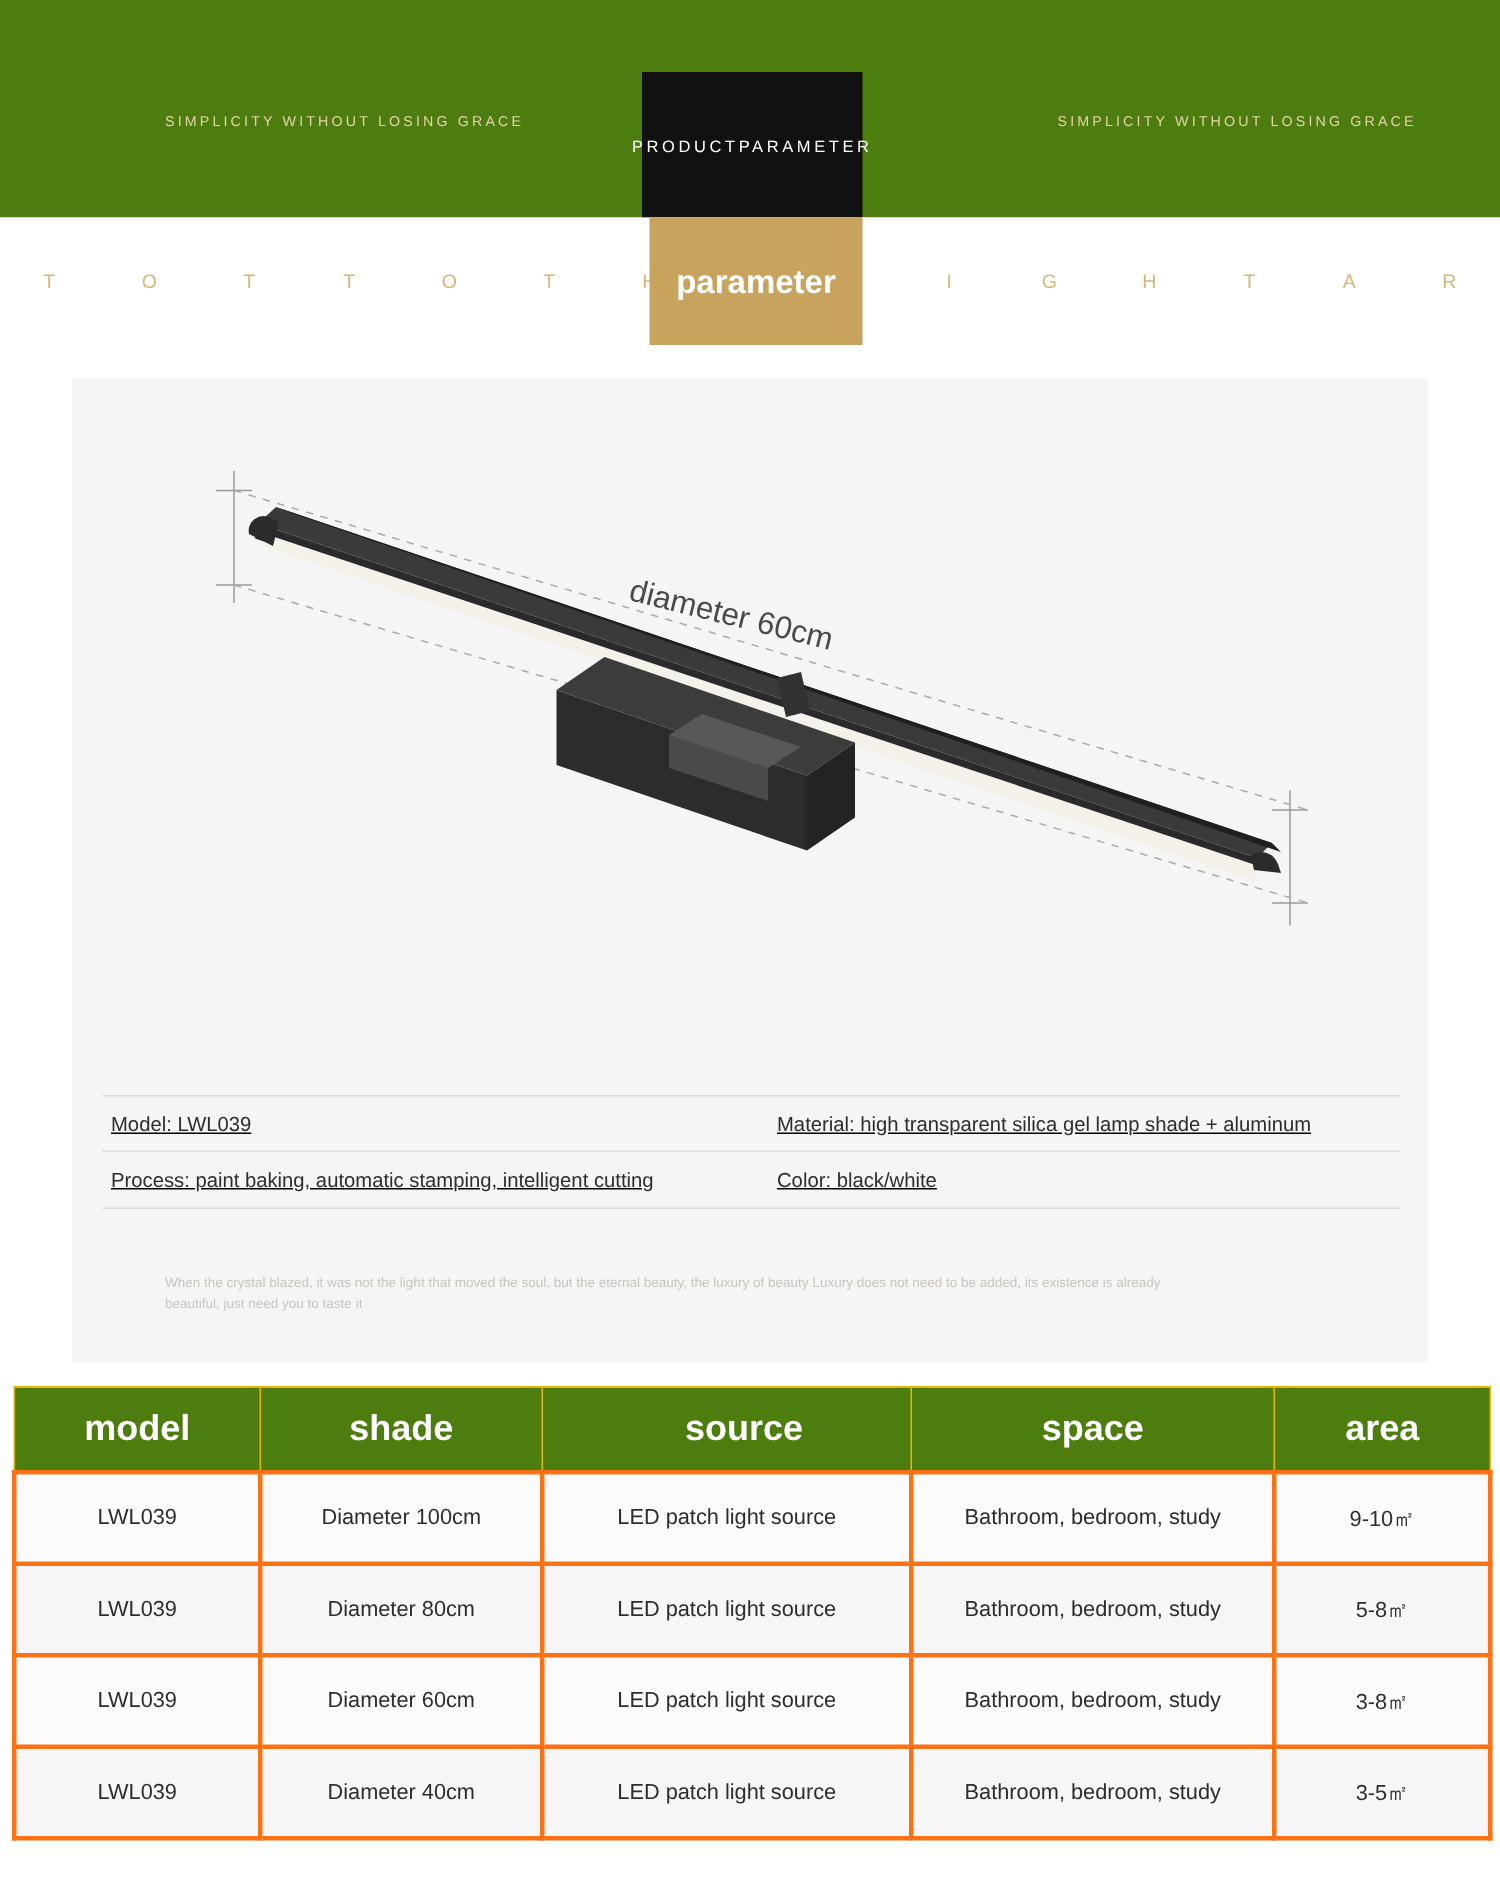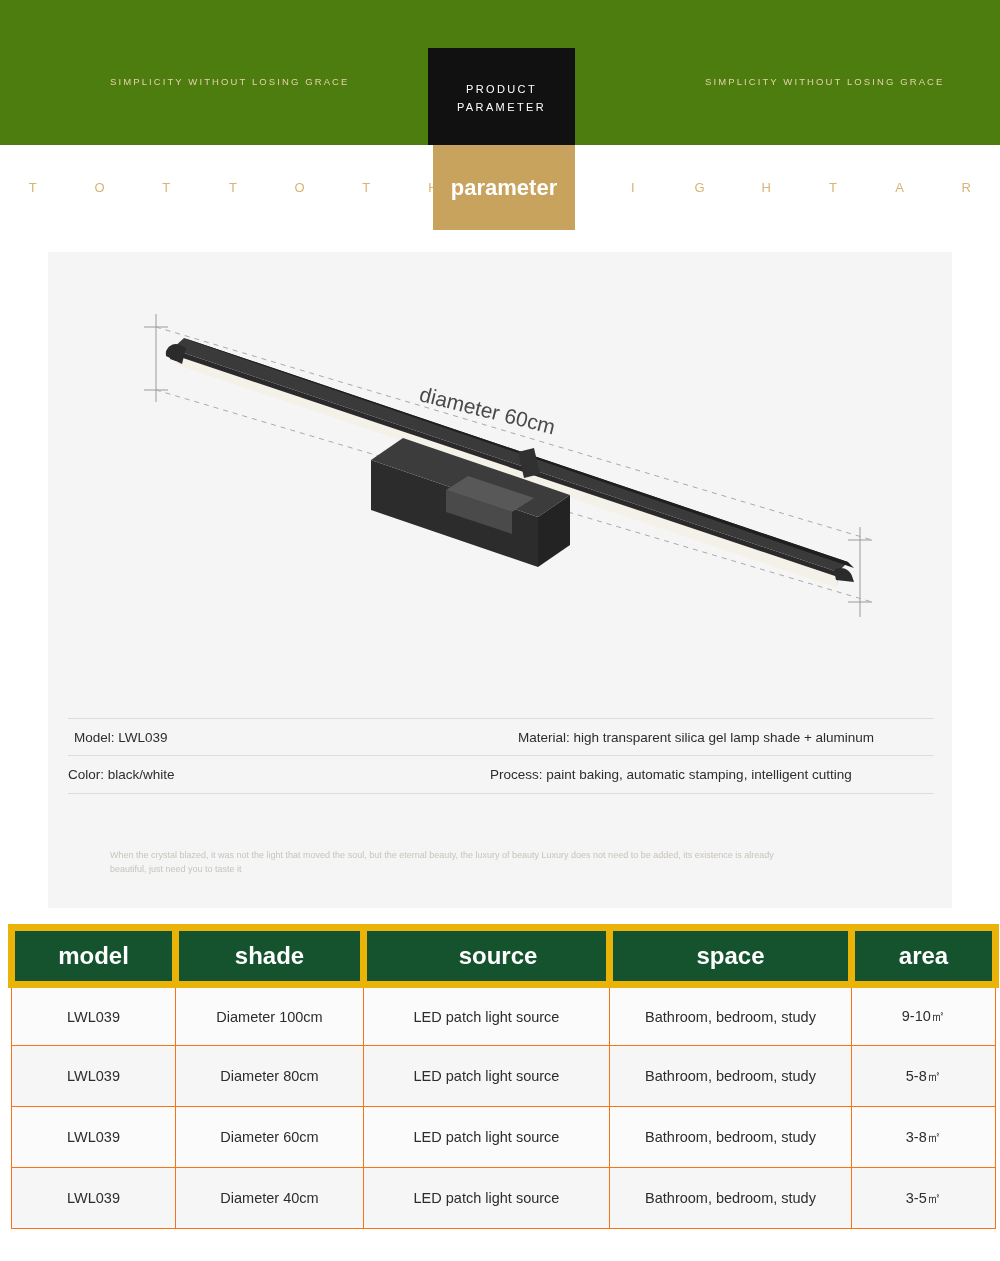--- a/index.html
+++ b/index.html
@@ -34,21 +34,21 @@
   .banner-tagline.right { left: 705px; }
 
   .badge-black {
     position: absolute;
     left: 428px;
     top: 48px;
     width: 147px;
     height: 100px;
     background: #111111;
     display: flex;
-    flex-direction: column;
+    flex-direction: row;
     align-items: center;
     justify-content: center;
   }
   .badge-black span {
     color: #ffffff;
     font-size: 11px;
     letter-spacing: 2.4px;
     line-height: 18px;
     font-family: "Liberation Sans", sans-serif;
   }
@@ -119,22 +119,23 @@
     font-family: "Liberation Sans", sans-serif;
     transform: rotate(14deg);
     transform-origin: left center;
     white-space: nowrap;
   }
 
   
   .specs {
     position: absolute;
     left: 20px;
-    top: 466px;
+    top: 478px;
     width: 866px;
+    text-decoration: underline;
   }
   .spec-row {
     display: flex;
     border-bottom: 1px solid #dddddd;
     height: 38px;
     align-items: center;
   }
   .spec-row:first-child { border-top: 1px solid #dddddd; }
   .spec-cell {
     font-size: 13.5px;
@@ -160,34 +161,34 @@
   .table-wrap {
     margin: 16px 8px 0 8px;
     width: 984px;
   }
   table {
     border-collapse: collapse;
     width: 984px;
     table-layout: fixed;
   }
   thead th {
-    background: #14532d;
+    background: #4d7c0f;
     color: #ffffff;
     font-size: 24px;
     font-weight: bold;
     height: 57px;
-    border: 7px solid #eab308;
+    border: 1px solid #eab308;
     font-family: "Liberation Sans", sans-serif;
   }
   tbody td {
     height: 61px;
     text-align: center;
     font-size: 14.5px;
     color: #2d2d2d;
-    border: 1px solid #f97316;
+    border: 3px solid #f97316;
     font-family: "Liberation Sans", sans-serif;
   }
   tbody tr:nth-child(odd) { background: #fbfbfb; }
   tbody tr:nth-child(even) { background: #f6f6f6; }
   .col-model { width: 164px; }
   .col-size { width: 188px; }
   .col-source { width: 246px; padding-left: 24px; }
   .col-space { width: 242px; }
   .col-area { width: 144px; }
 </style>
@@ -265,22 +266,22 @@
     </svg>
     <div class="dim-label">diameter 60cm</div>
   </div>
 
   <div class="specs">
     <div class="spec-row">
       <div class="spec-cell c1">Model: LWL039</div>
       <div class="spec-cell c2">Material: high transparent silica gel lamp shade + aluminum</div>
     </div>
     <div class="spec-row">
+      <div class="spec-cell c1">Process: paint baking, automatic stamping, intelligent cutting</div>
       <div class="spec-cell c2">Color: black/white</div>
-      <div class="spec-cell c1">Process: paint baking, automatic stamping, intelligent cutting</div>
     </div>
   </div>
 
   <div class="spec-note">When the crystal blazed, it was not the light that moved the soul, but the eternal beauty, the luxury of beauty Luxury does not need to be added, its existence is already beautiful, just need you to taste it</div>
 </div>
 
 <div class="table-wrap">
   <table>
     <thead>
       <tr>

